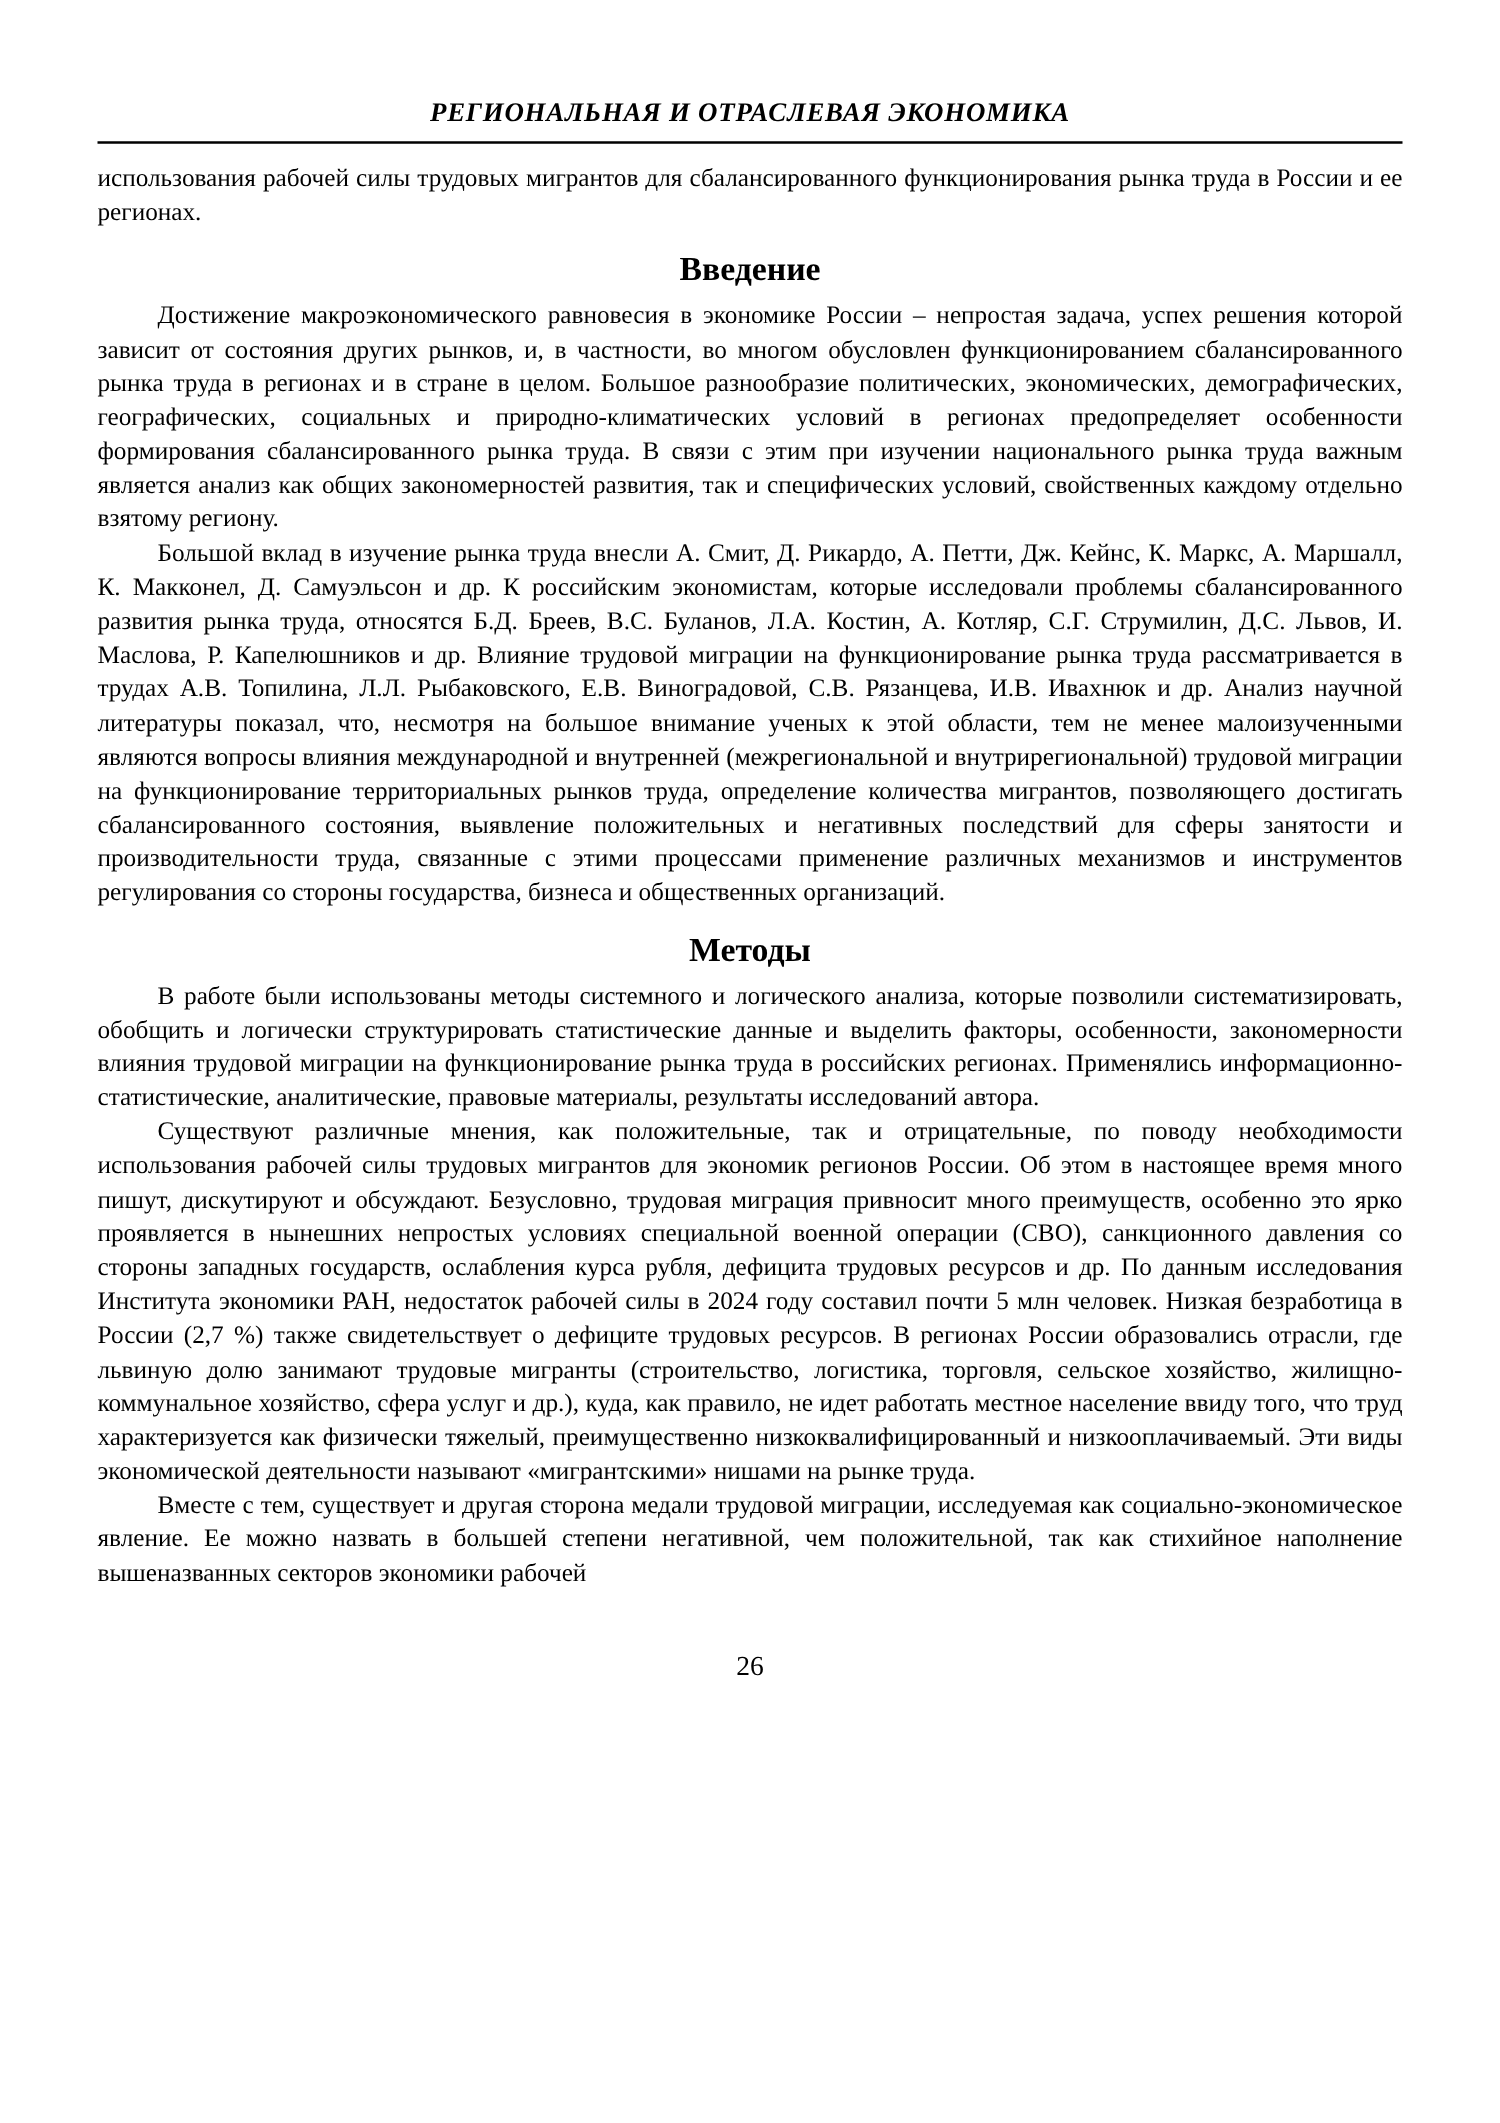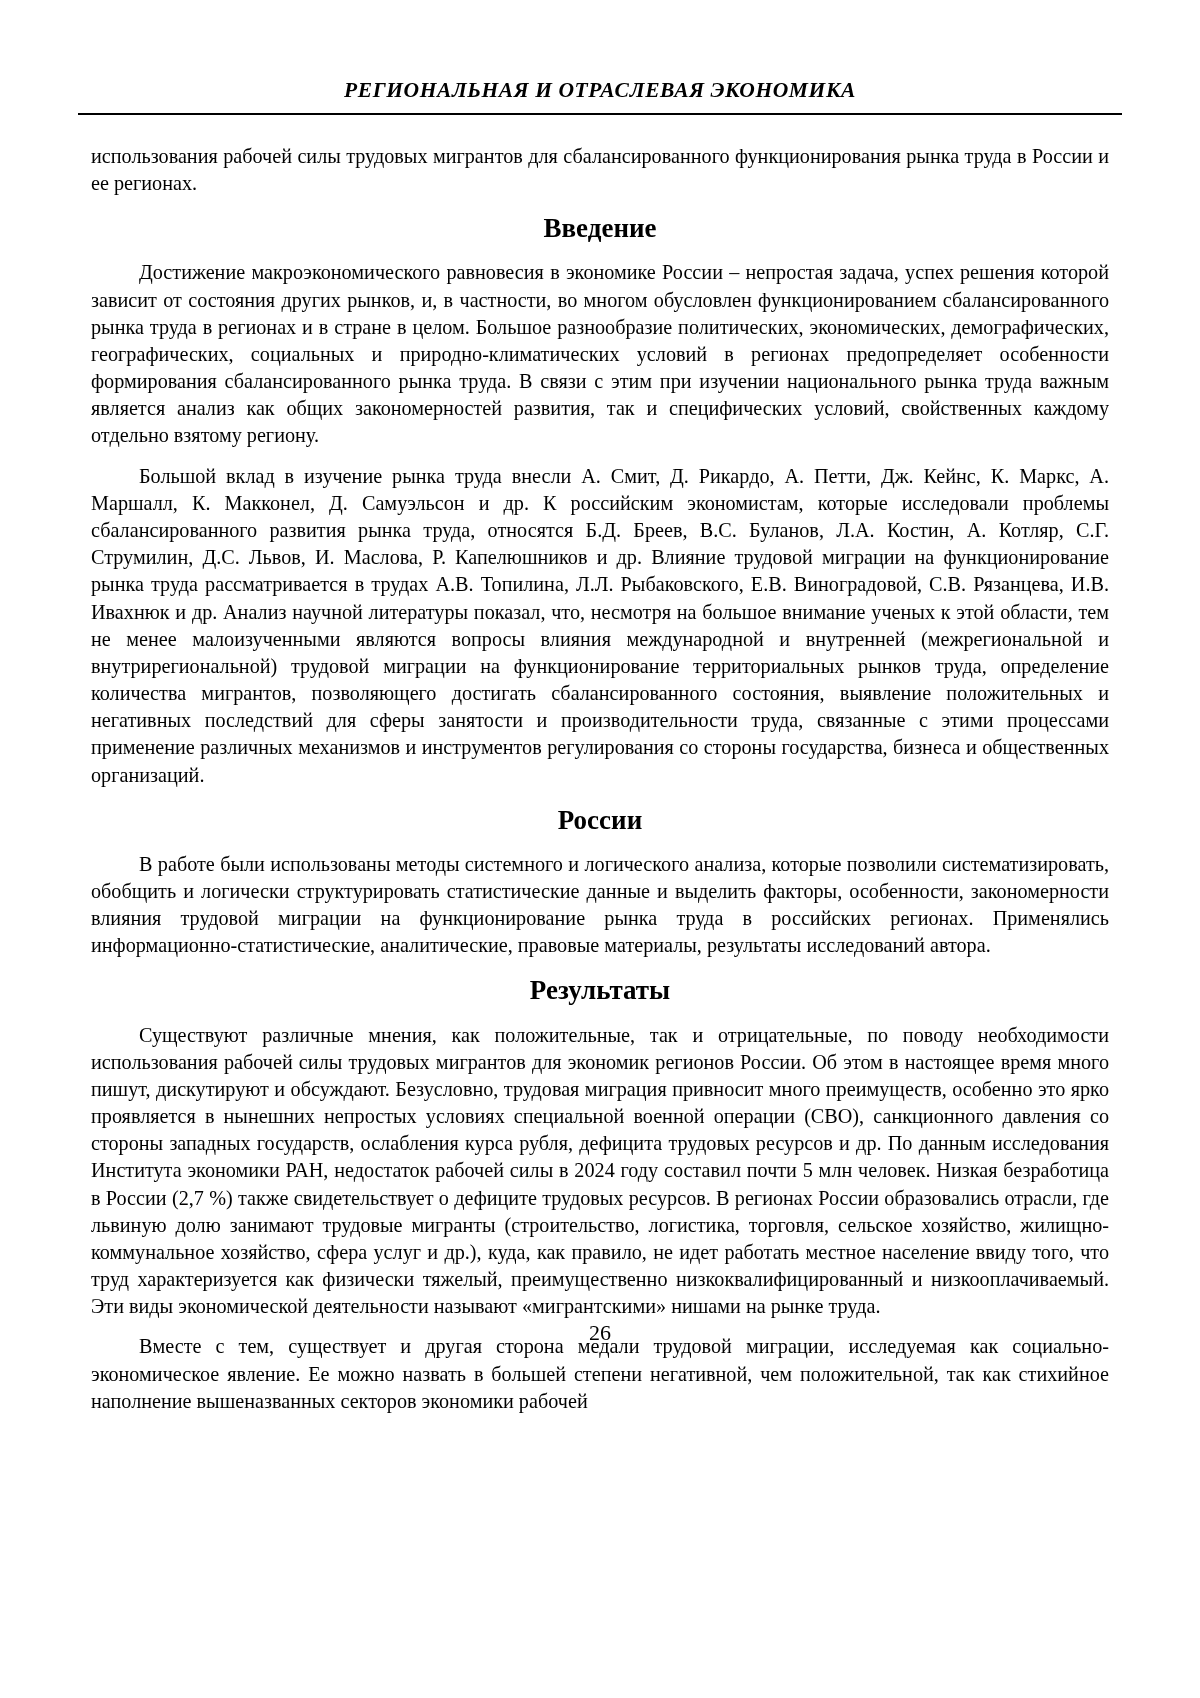--- a/index.html
+++ b/index.html
@@ -41,21 +41,21 @@
     position: absolute;
     top: 130px;
     left: 78px;
     right: 78px;
     font-size: 20.2px;
     line-height: 1.345;
     text-align: justify;
     text-justify: inter-word;
   }
   .content p {
-    margin: 13px;
+    margin: 0;
     text-indent: 0;
   }
   p.ind {
     text-indent: 48px;
   }
   h2.section {
     font-size: 27px;
     font-weight: bold;
     text-align: center;
     margin: 14px 0 6px 0;
@@ -81,24 +81,23 @@
   <div class="header-rule"></div>
 
   <div class="content">
 
     <p>использования рабочей силы трудовых мигрантов для сбалансированного функционирования рынка труда в России и ее регионах.</p>
 
     <h2 class="section">Введение</h2>
     <p class="ind">Достижение макроэкономического равновесия в экономике России – непростая задача, успех решения которой зависит от состояния других рынков, и, в частности, во многом обусловлен функционированием сбалансированного рынка труда в регионах и в стране в целом. Большое разнообразие политических, экономических, демографических, географических, социальных и природно-климатических условий в регионах предопределяет особенности формирования сбалансированного рынка труда. В связи с этим при изучении национального рынка труда важным является анализ как общих закономерностей развития, так и специфических условий, свойственных каждому отдельно взятому региону.</p>
     <p class="ind">Большой вклад в изучение рынка труда внесли А. Смит, Д. Рикардо, А. Петти, Дж. Кейнс, К. Маркс, А. Маршалл, К. Макконел, Д. Самуэльсон и др. К российским экономистам, которые исследовали проблемы сбалансированного развития рынка труда, относятся Б.Д. Бреев, В.С. Буланов, Л.А. Костин, А. Котляр, С.Г. Струмилин, Д.С. Львов, И. Маслова, Р. Капелюшников и др. Влияние трудовой миграции на функционирование рынка труда рассматривается в трудах А.В. Топилина, Л.Л. Рыбаковского, Е.В. Виноградовой, С.В. Рязанцева, И.В. Ивахнюк и др. Анализ научной литературы показал, что, несмотря на большое внимание ученых к этой области, тем не менее малоизученными являются вопросы влияния международной и внутренней (межрегиональной и внутрирегиональной) трудовой миграции на функционирование территориальных рынков труда, определение количества мигрантов, позволяющего достигать сбалансированного состояния, выявление положительных и негативных последствий для сферы занятости и производительности труда, связанные с этими процессами применение различных механизмов и инструментов регулирования со стороны государства, бизнеса и общественных организаций.</p>
 
-    <h2 class="section">России</h2>
+    <h2 class="section">Методы</h2>
     <p class="ind">В работе были использованы методы системного и логического анализа, которые позволили систематизировать, обобщить и логически структурировать статистические данные и выделить факторы, особенности, закономерности влияния трудовой миграции на функционирование рынка труда в российских регионах. Применялись информационно-статистические, аналитические, правовые материалы, результаты исследований автора.</p>
 
-    <h2 class="section">Результаты</h2>
     <p class="ind">Существуют различные мнения, как положительные, так и отрицательные, по поводу необходимости использования рабочей силы трудовых мигрантов для экономик регионов России. Об этом в настоящее время много пишут, дискутируют и обсуждают. Безусловно, трудовая миграция привносит много преимуществ, особенно это ярко проявляется в нынешних непростых условиях специальной военной операции (СВО), санкционного давления со стороны западных государств, ослабления курса рубля, дефицита трудовых ресурсов и др. По данным исследования Института экономики РАН, недостаток рабочей силы в 2024 году составил почти 5 млн человек. Низкая безработица в России (2,7 %) также свидетельствует о дефиците трудовых ресурсов. В регионах России образовались отрасли, где львиную долю занимают трудовые мигранты (строительство, логистика, торговля, сельское хозяйство, жилищно-коммунальное хозяйство, сфера услуг и др.), куда, как правило, не идет работать местное население ввиду того, что труд характеризуется как физически тяжелый, преимущественно низкоквалифицированный и низкооплачиваемый. Эти виды экономической деятельности называют «мигрантскими» нишами на рынке труда.</p>
     <p class="ind">Вместе с тем, существует и другая сторона медали трудовой миграции, исследуемая как социально-экономическое явление. Ее можно назвать в большей степени негативной, чем положительной, так как стихийное наполнение вышеназванных секторов экономики рабочей</p>
 
   </div>
 
   <div class="pagenum">26</div>
 
 </div>
 
 </body></html>

